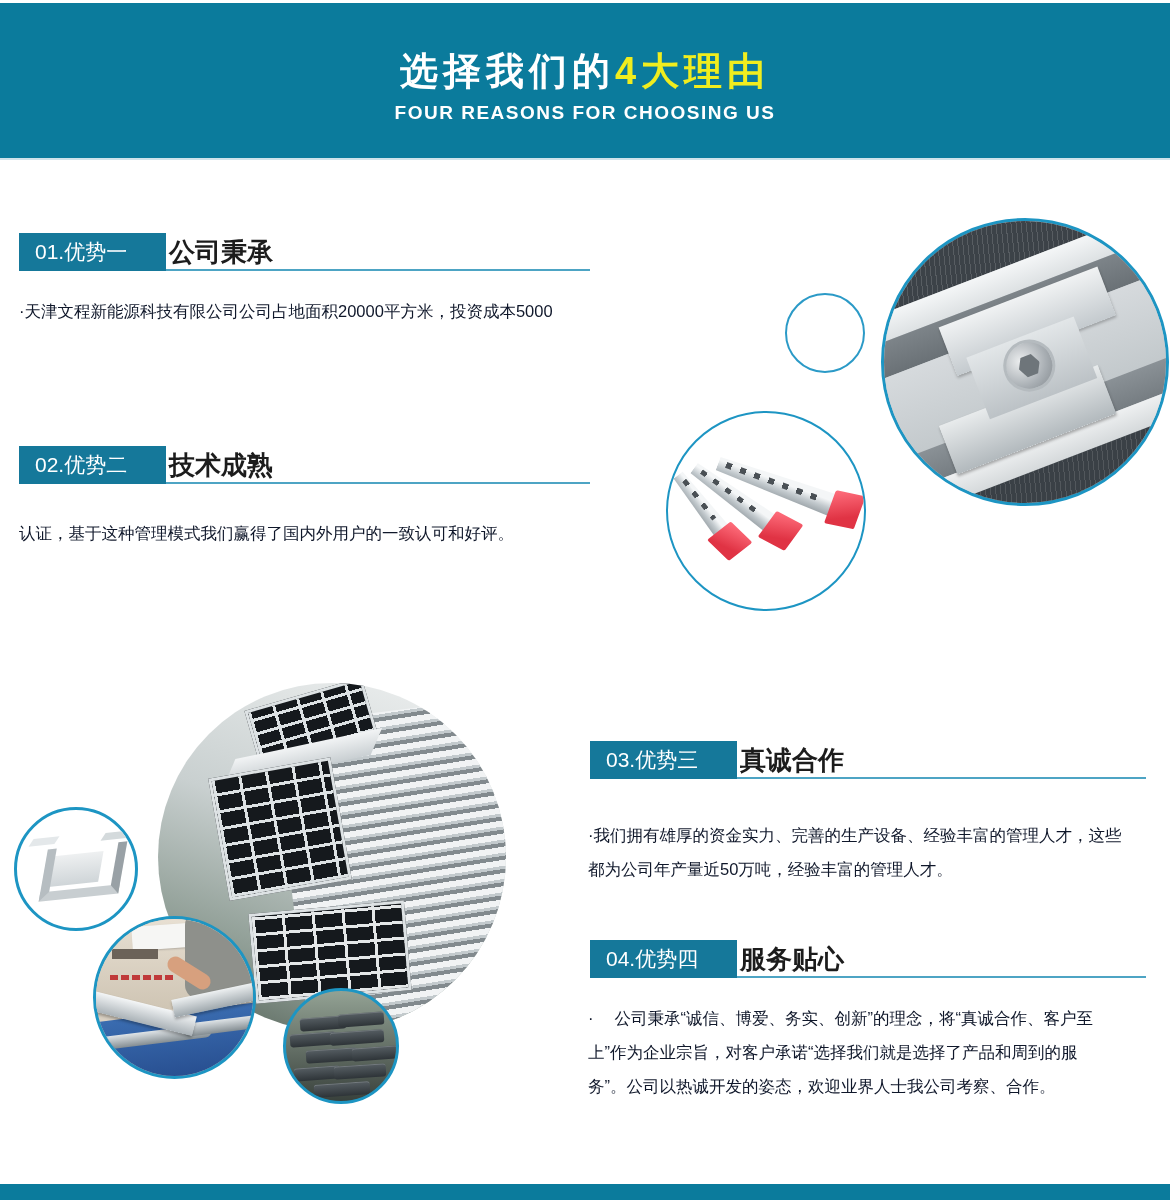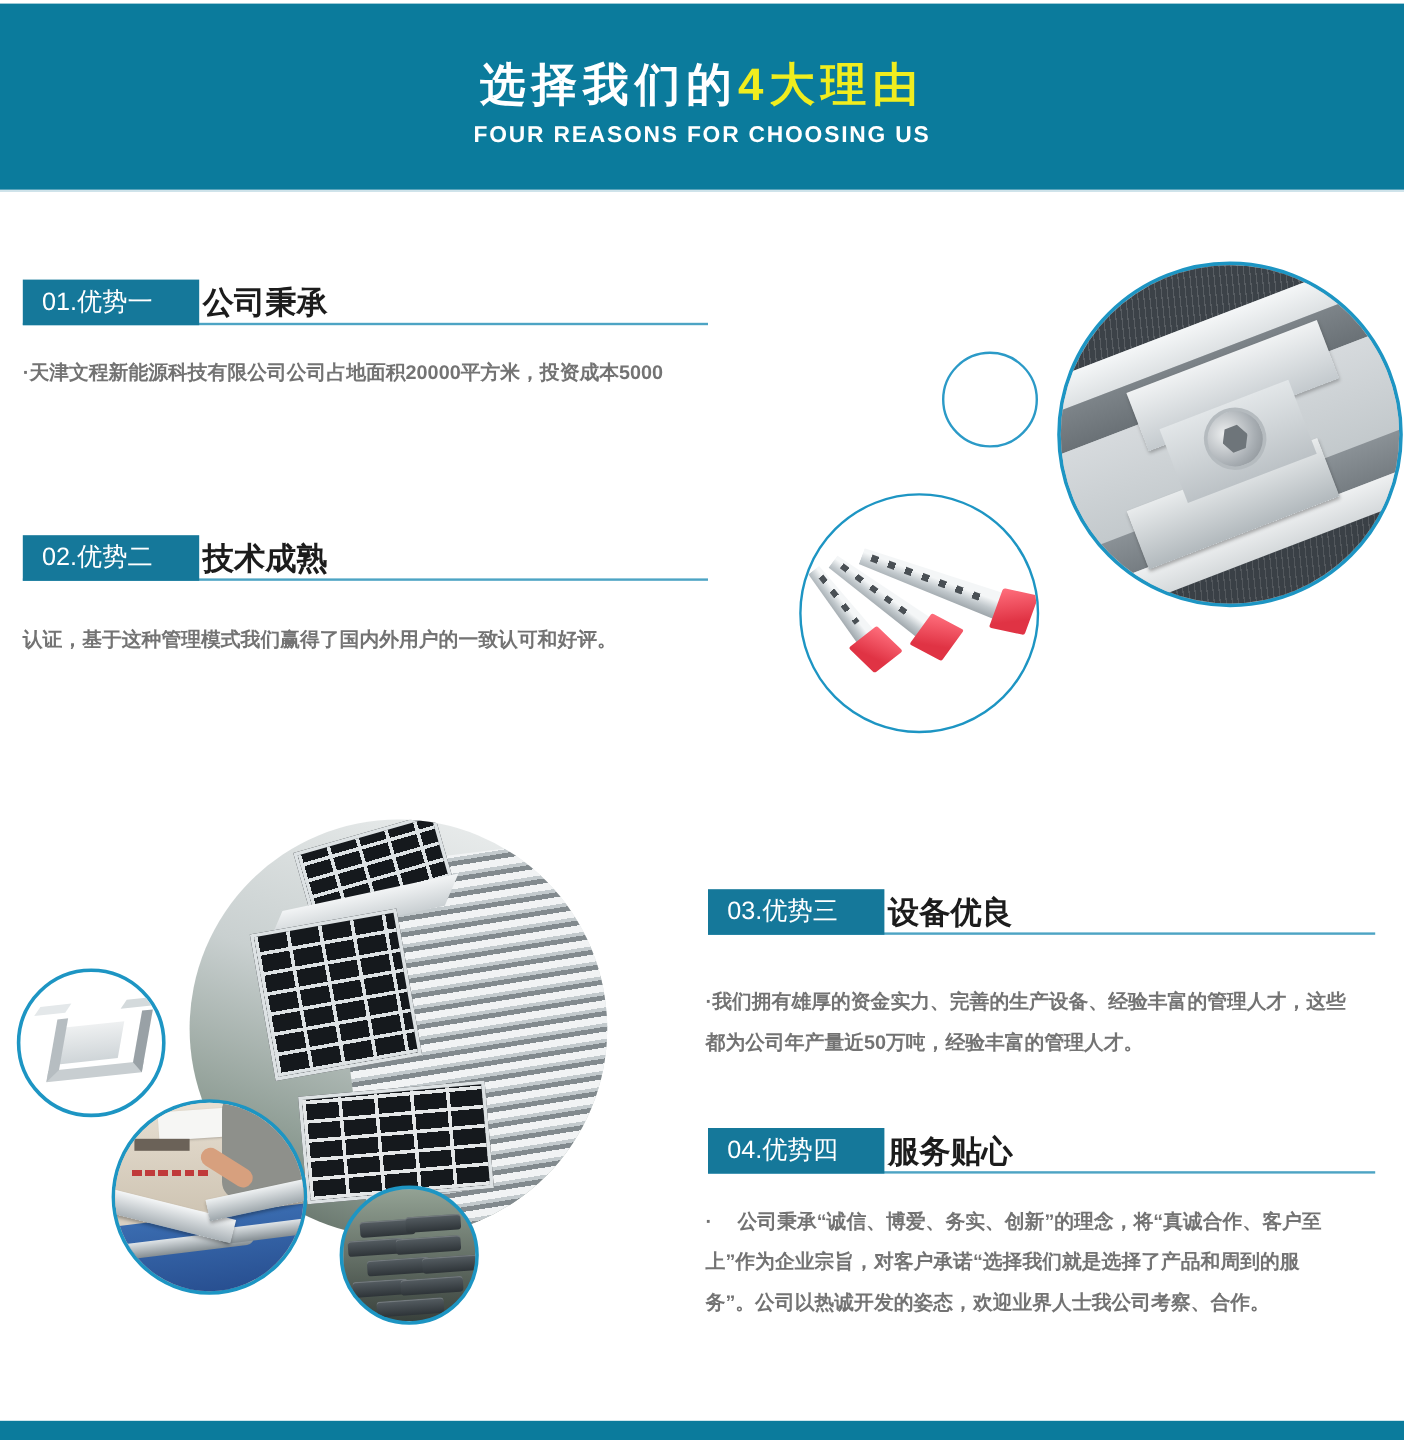--- a/index.html
+++ b/index.html
@@ -14,21 +14,21 @@
   .banner-title .t-accent{color:#f0ed1e;}
   .banner-sub{margin-top:9px;color:#ffffff;font-size:19px;font-weight:bold;letter-spacing:1.5px;text-align:center;}
 
   
   .adv{position:absolute;}
   .adv .underline{position:absolute;top:36px;left:0;height:2px;background:#4da4c4;}
   .adv .num-box{position:absolute;left:0;top:0;width:147px;height:38px;background:#15789a;color:#ffffff;
                 font-size:21px;line-height:38px;padding-left:16px;box-sizing:border-box;}
   .adv .sec-heading{position:absolute;left:150px;top:0;margin:0;height:38px;line-height:38px;
                     font-size:26px;font-weight:bold;color:#1c1c1c;}
-  .adv .sec-body{position:absolute;left:0;margin:0;font-size:16.5px;line-height:34px;color:#737373;font-weight:bold;}
+  .adv .sec-body{position:absolute;left:0;margin:0;font-size:16.5px;line-height:34px;color:#0f172a;}
   .adv .bl{display:block;white-space:nowrap;}
   .s1{left:19px;top:233px;width:571px;}  .s1 .underline{width:571px;} .s1 .sec-body{top:61px;}
   .s2{left:19px;top:446px;width:571px;}  .s2 .underline{width:571px;} .s2 .sec-body{top:70px;}
   .s3{left:590px;top:741px;width:556px;} .s3 .underline{width:556px;} .s3 .sec-body{top:77px;left:-2px;}
   .s4{left:590px;top:940px;width:556px;} .s4 .underline{width:556px;} .s4 .sec-body{top:61px;left:-2px;}
 
   
   .bottom-bar{position:absolute;left:0;top:1184px;width:100%;height:16px;background:#0b7b9c;}
 
   
@@ -154,21 +154,21 @@
     <div class="num-box">02.优势二</div>
     <h3 class="sec-heading">技术成熟</h3>
     <p class="sec-body">
       <span class="bl">认证，基于这种管理模式我们赢得了国内外用户的一致认可和好评。</span>
     </p>
   </section>
 
   <section class="adv s3">
     <div class="underline"></div>
     <div class="num-box">03.优势三</div>
-    <h3 class="sec-heading">设备优良</h3>
+    <h3 class="sec-heading">真诚合作</h3>
     <p class="sec-body">
       <span class="bl">·我们拥有雄厚的资金实力、完善的生产设备、经验丰富的管理人才，这些</span>
       <span class="bl">都为公司年产量近50万吨，经验丰富的管理人才。</span>
     </p>
   </section>
 
   <section class="adv s4">
     <div class="underline"></div>
     <div class="num-box">04.优势四</div>
     <h3 class="sec-heading">服务贴心</h3>

